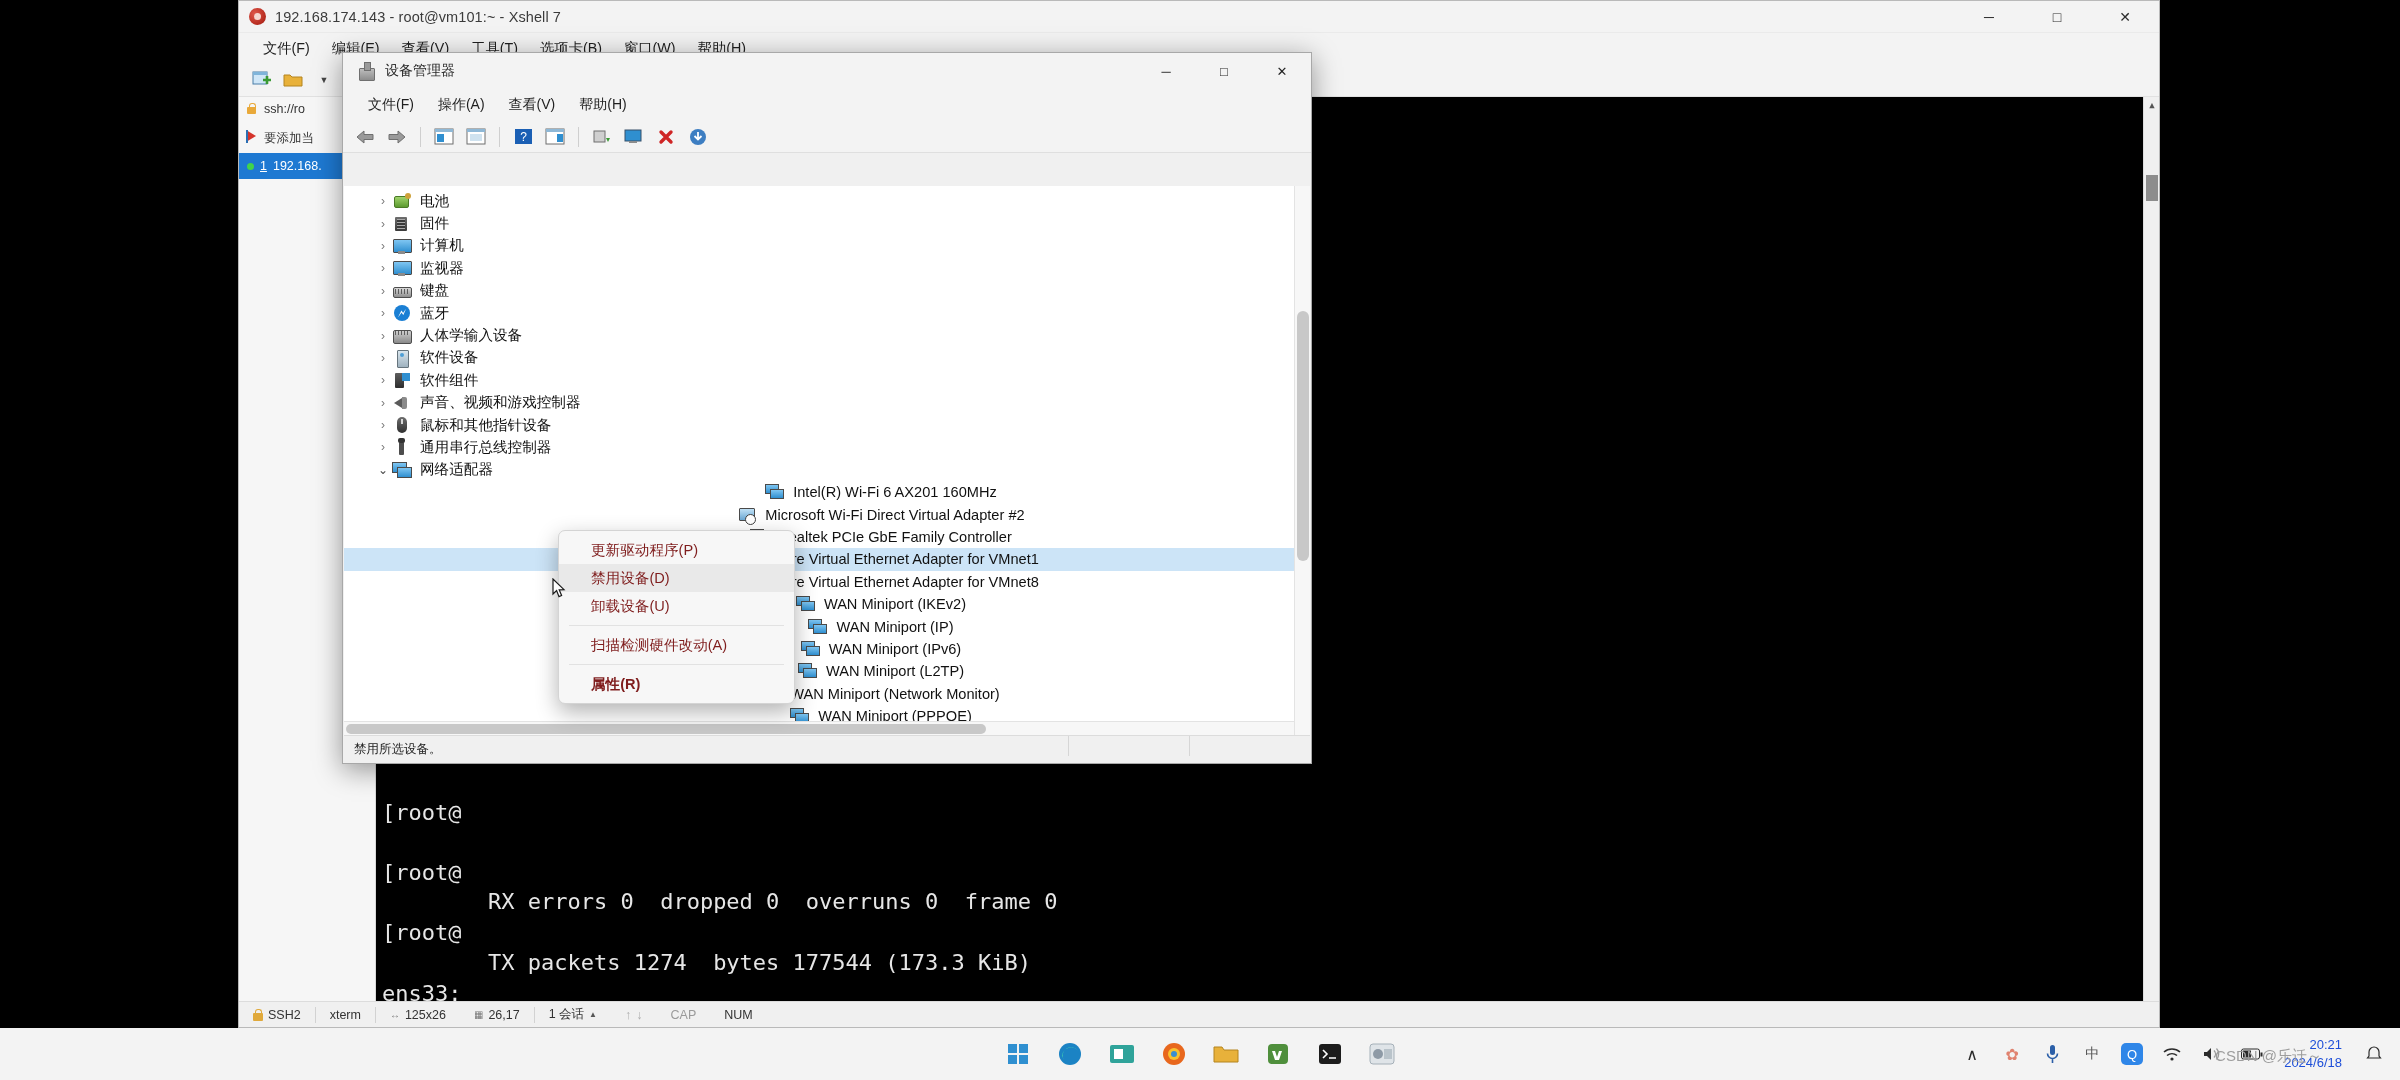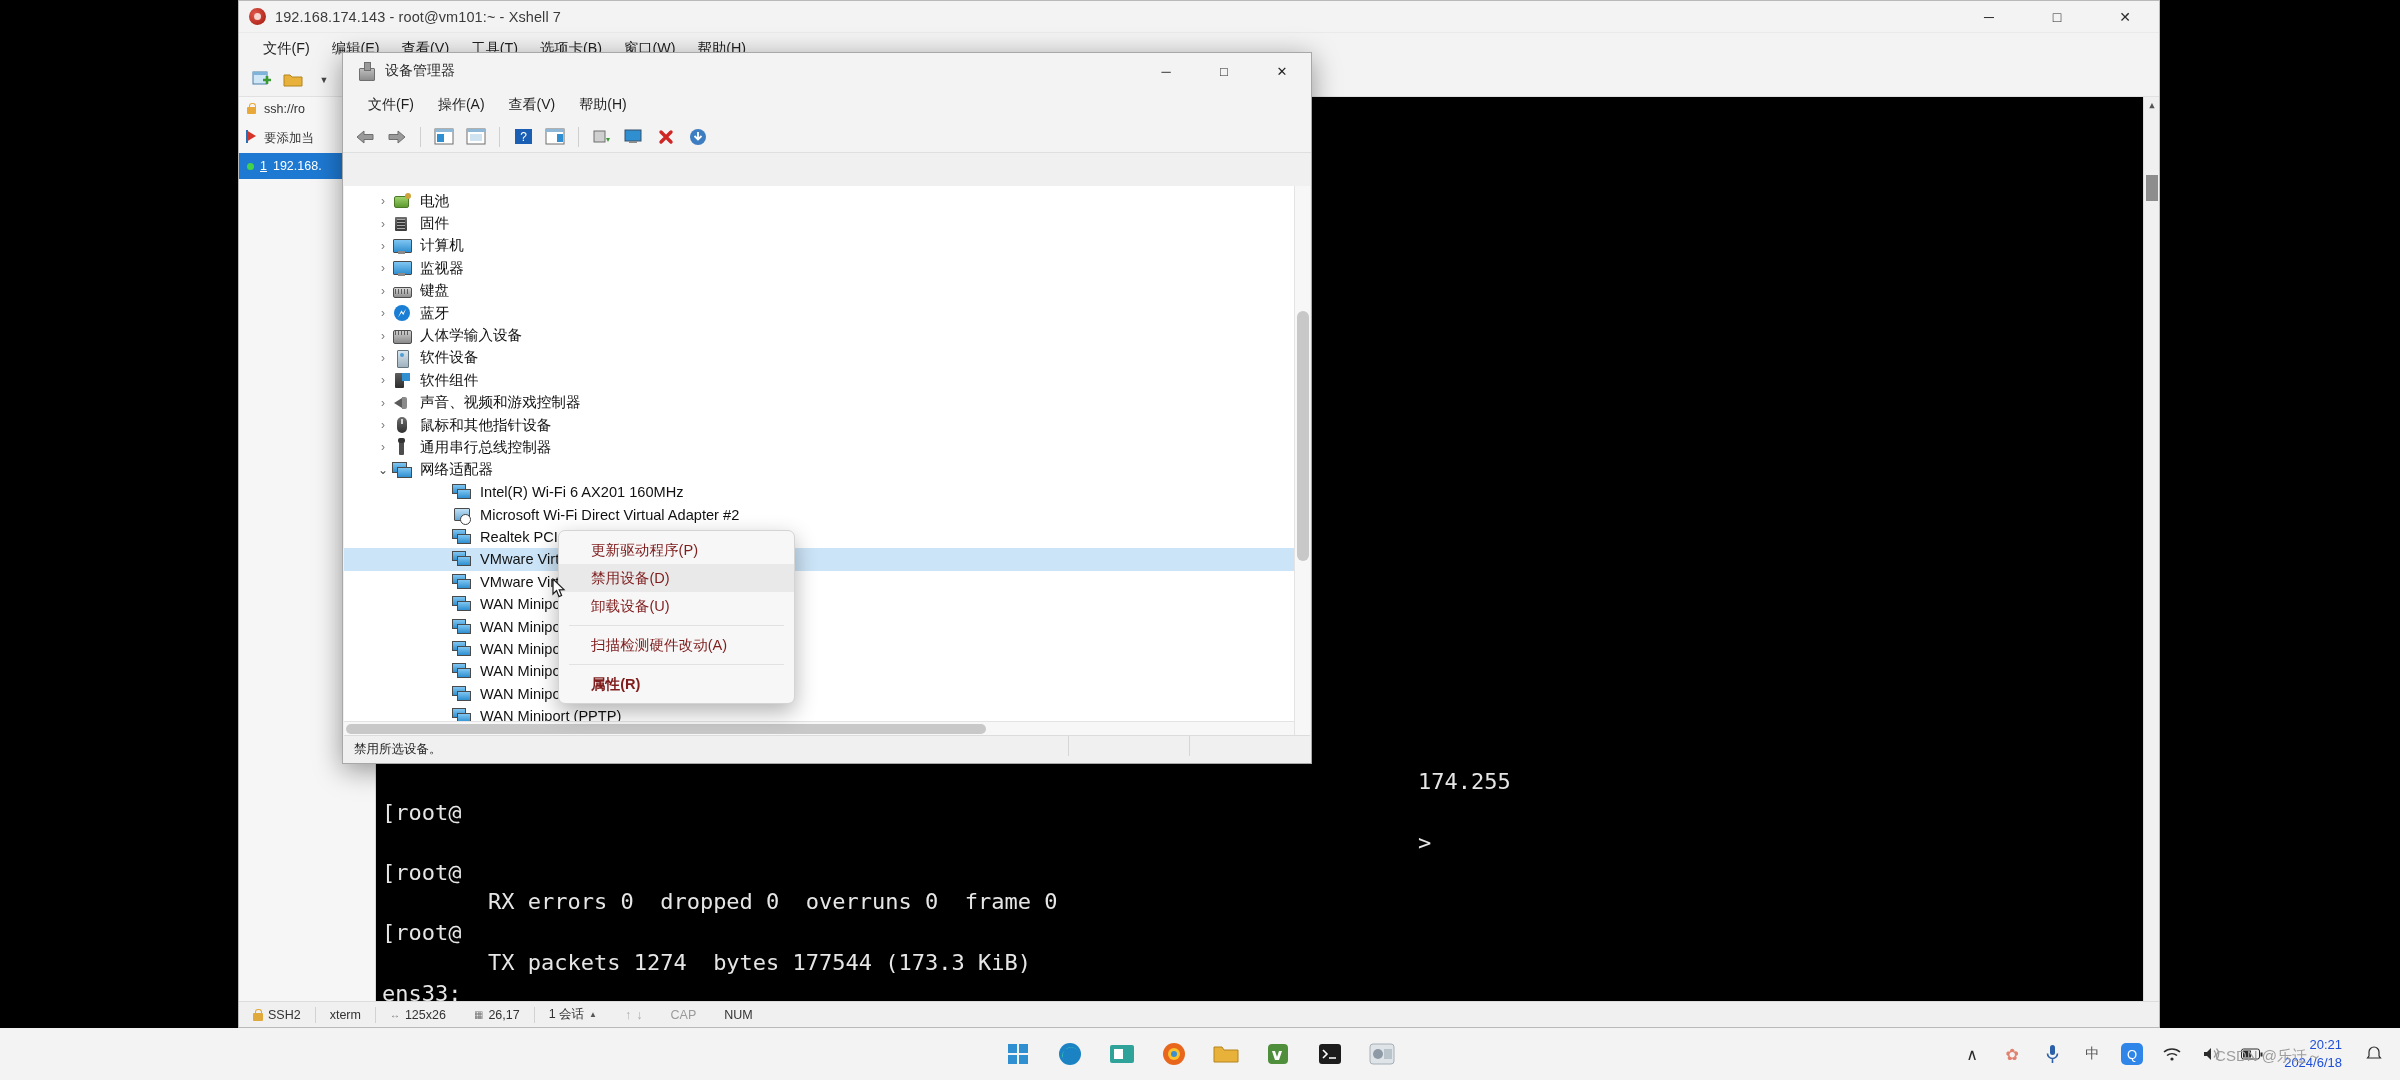--- a/index.html
+++ b/index.html
@@ -125,21 +125,21 @@
   .dmtb-sep { width:1px;height:20px;background:#cfcfcf;margin:0 5px; }
 
   .dm-content {
     position: absolute; left: 1px; top: 133px; right: 1px; bottom: 28px;
     background: #fff; overflow: hidden;
   }
   .tree { padding: 4px 0 0 0; font-size: 14.6px; color: #111; position: relative; }
   .tree-row { display: flex; align-items: center; height: 22.4px; padding-left: 30px; white-space: nowrap; }
   .tw { width: 18px; text-align: center; color: #7a7a7a; font-size: 12px; flex: none; }
   .tw.open { color: #4a4a4a; }
-  .tree-row.child { padding-left: 108px; }
+  .tree-row.child { padding-left: 108px; justify-content: center; }
   .tree-row.selected { background: #cce4f7; }
   .ti { width: 20px; height: 18px; margin-right: 8px; flex: none; position: relative; }
 
   
   .ic-battery::before{content:"";position:absolute;left:2px;top:4px;width:13px;height:10px;background:linear-gradient(#9fd36b,#5c9a2f);border:1px solid #4a7a26;border-radius:2px;}
   .ic-battery::after{content:"";position:absolute;left:13px;top:1px;width:6px;height:6px;background:#cfa23a;border-radius:50%;}
   .ic-firmware::before{content:"";position:absolute;left:3px;top:2px;width:12px;height:14px;background:linear-gradient(#6e6e6e,#3a3a3a);border-radius:1px;}
   .ic-firmware::after{content:"";position:absolute;left:5px;top:4px;width:8px;height:10px;background:repeating-linear-gradient(#a9a9a9 0 1px,#3a3a3a 1px 3px);}
   .ic-computer::before{content:"";position:absolute;left:1px;top:2px;width:17px;height:12px;background:linear-gradient(#7fc6f2,#2f8fd0);border:1px solid #4a4a4a;border-radius:1px;}
   .ic-computer::after{content:"";position:absolute;left:6px;top:14px;width:7px;height:3px;background:#8b8b8b;}
@@ -289,24 +289,20 @@
 <span>[root@</span><br>
 <span>[root@</span><br>
 <span>[root@</span><br>
 <span>[root@</span><br>
 <span>[root@</span><br>
 <span>[root@</span><br>
 <span>[root@</span><br>
 <span>ens33: </span>
         </div>
 
-        <div style="position:absolute;left:1042px;top:640px;">
-<span>174.255</span><br>
-<span>&gt;</span>
-        </div>
 
         <div style="position:absolute;left:6px;top:760px;">
 <span>        RX errors 0  dropped 0  overruns 0  frame 0</span><br>
 <span>        TX packets 1274  bytes 177544 (173.3 KiB)</span><br>
 <span>        TX errors 0  dropped 0 overruns 0  carrier 0  collisions 0</span><br>
 <span></span><br>
 <br>
 <br>
 
         </div>
@@ -534,20 +530,24 @@
           <span class="ti ic-netchild"></span>
           <span>WAN Miniport (IPv6)</span>
         </div>
         <div class="tree-row child">
           <span class="ti ic-netchild"></span>
           <span>WAN Miniport (L2TP)</span>
         </div>
         <div class="tree-row child">
           <span class="ti ic-netchild"></span>
           <span>WAN Miniport (Network Monitor)</span>
+        </div>
+        <div class="tree-row child">
+          <span class="ti ic-netchild"></span>
+          <span>WAN Miniport (PPPOE)</span>
         </div>
         <div class="tree-row child">
           <span class="ti ic-netchild"></span>
           <span>WAN Miniport (PPTP)</span>
         </div>
 
       </div>
     </div>
 
     <div class="dm-vscroll">

